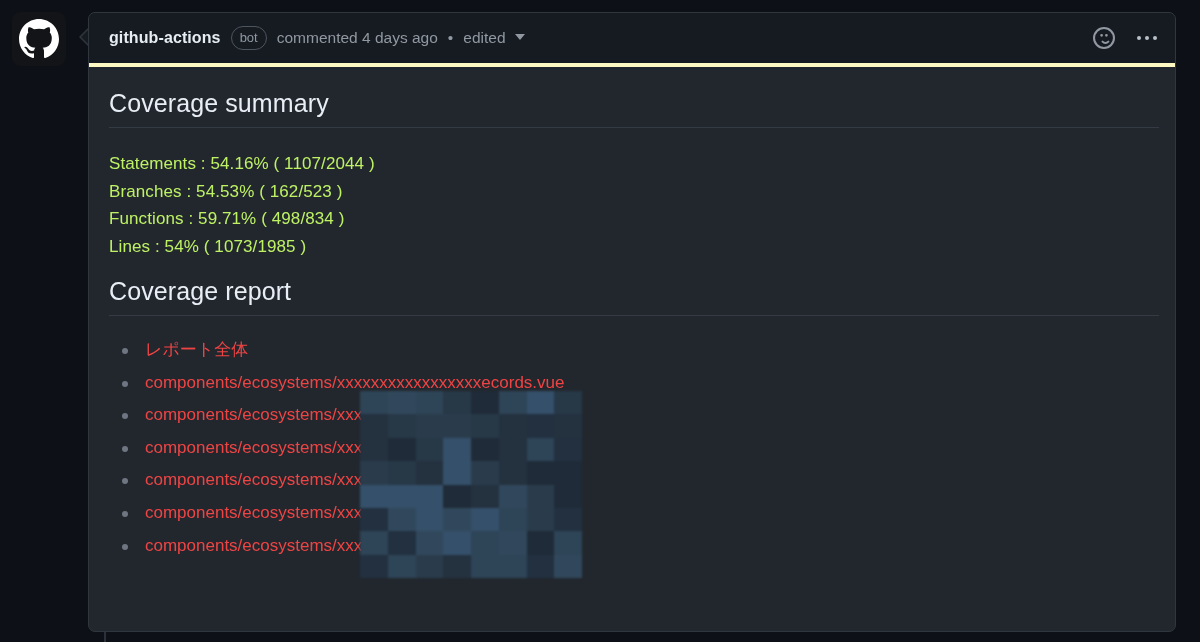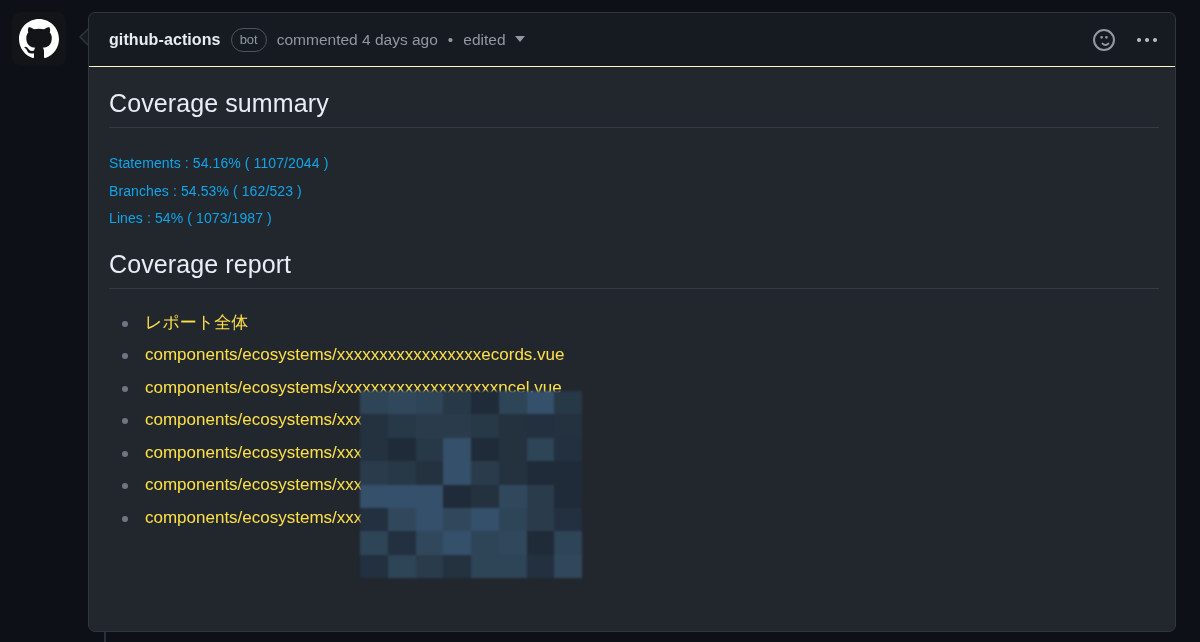--- a/index.html
+++ b/index.html
@@ -79,21 +79,21 @@
     width: 0; height: 0;
     border-top: 8px solid transparent;
     border-bottom: 8px solid transparent;
     border-right: 8px solid #161b22;
   }
 
   .comment-header {
     position: relative;
     height: 54px;
     background: #161b22;
-    border-bottom: 1px solid #fef9c3;
+    border-bottom: 4px solid #fef9c3;
     display: flex;
     align-items: center;
     padding: 0 16px 0 20px;
     box-sizing: border-box;
   }
 
   .author {
     color: #e6edf3;
     font-size: 16px;
     font-weight: bold;
@@ -168,23 +168,23 @@
   }
   .md-hr {
     height: 1px;
     background: #343b45;
     margin: 0 0 0 0;
     width: 1050px;
   }
 
   .stats {
     margin: 22px 0 0 0;
-    font-size: 14px;
+    font-size: 17px;
     line-height: 27.5px;
-    color: #0ea5e9;
+    color: #bef264;
     letter-spacing: 0.1px;
   }
 
   .section-two { margin-top: 17px; }
 
   ul.report-list {
     list-style: none;
     margin: 18px 0 0 0;
     padding: 0;
   }
@@ -199,21 +199,21 @@
     content: "";
     position: absolute;
     left: 13px;
     top: 14px;
     width: 6px;
     height: 6px;
     border-radius: 50%;
     background: #6f7681;
   }
   ul.report-list a {
-    color: #fde047;
+    color: #ef4444;
     text-decoration: none;
   }
 
   
   .redaction {
     position: absolute;
     left: 360px;
     top: 391px;
     width: 222px;
     height: 187px;
@@ -266,21 +266,22 @@
     </div>
 
     <div class="comment-body">
 
       <h2 class="md-h2">Coverage summary</h2>
       <div class="md-hr"></div>
 
       <div class="stats">
         <div>Statements : 54.16% ( 1107/2044 )</div>
         <div>Branches : 54.53% ( 162/523 )</div>
-        <div>Lines : 54% ( 1073/1987 )</div>
+        <div>Functions : 59.71% ( 498/834 )</div>
+        <div>Lines : 54% ( 1073/1985 )</div>
       </div>
 
       <div class="section-two">
         <h2 class="md-h2">Coverage report</h2>
         <div class="md-hr"></div>
       </div>
 
       <ul class="report-list">
         <li>
           <a>レポート全体</a>

